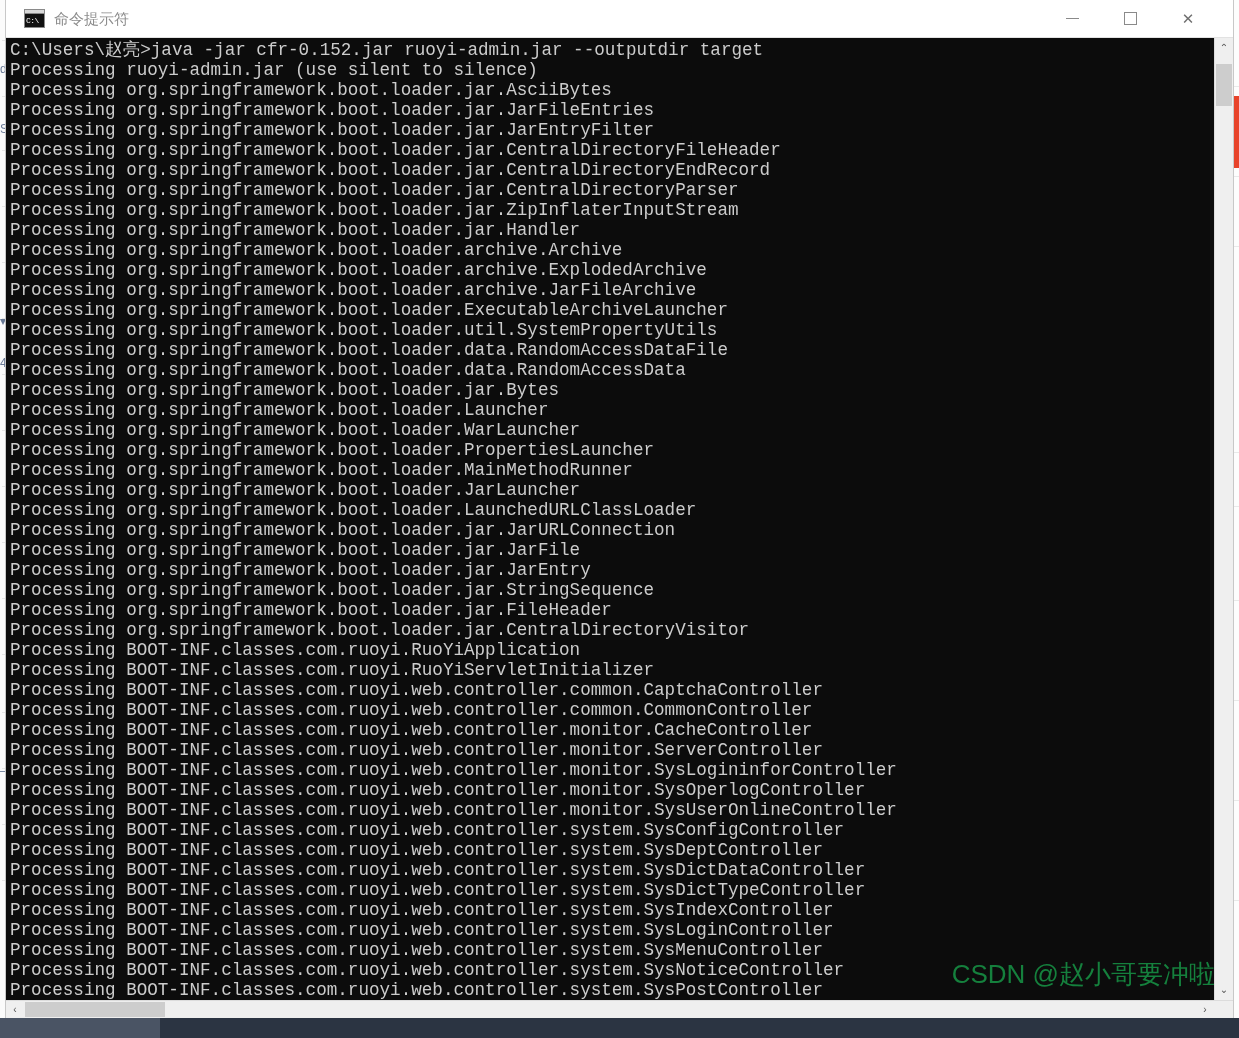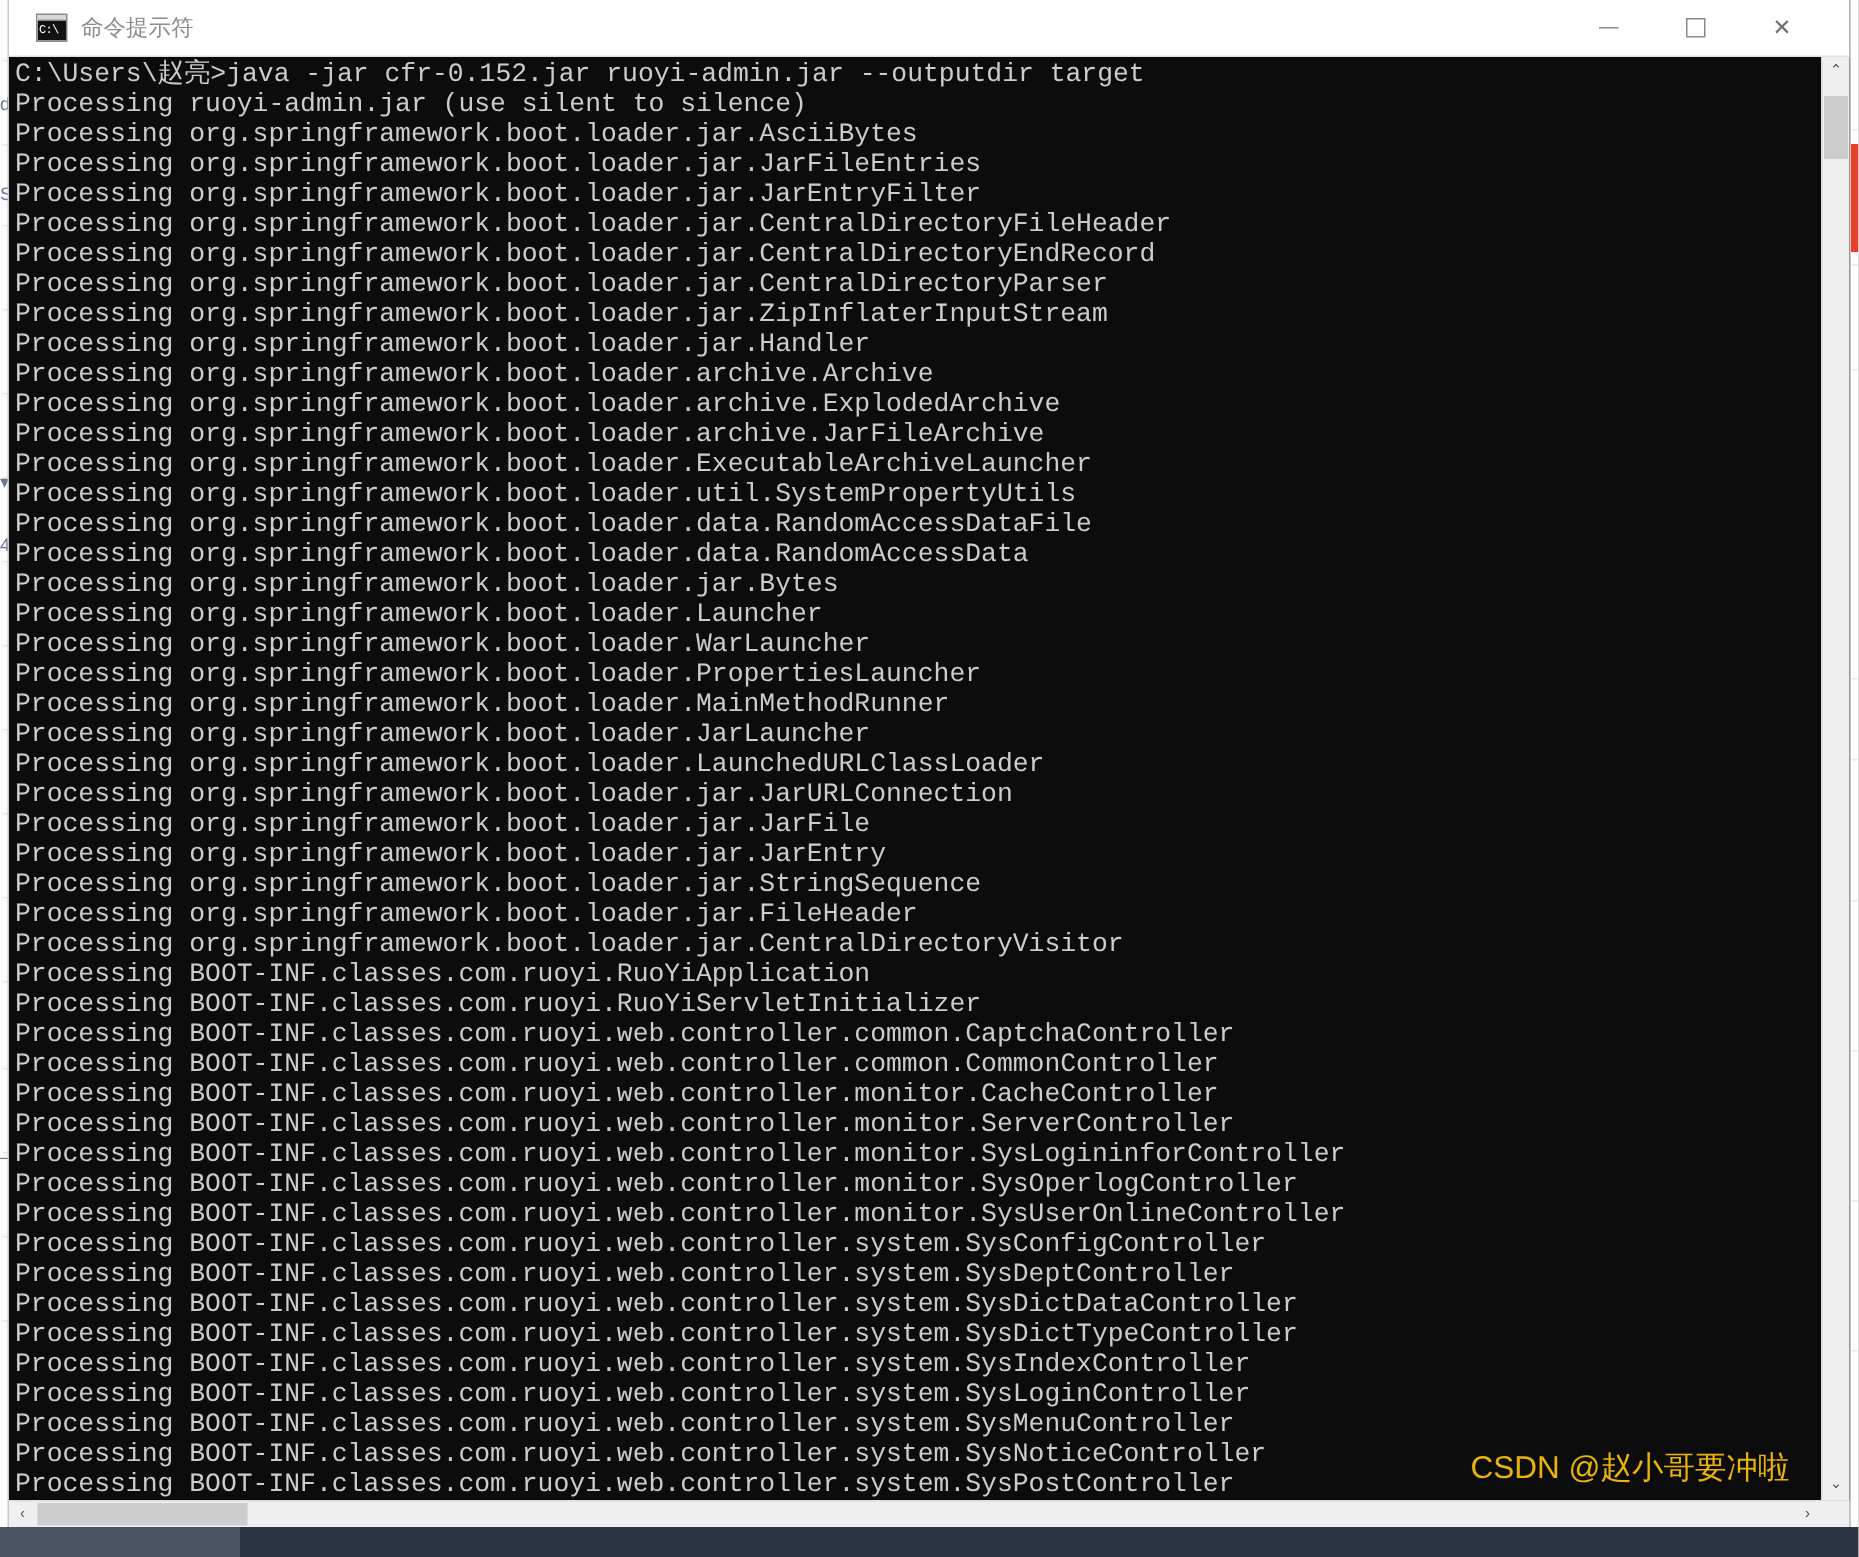--- a/index.html
+++ b/index.html
@@ -268,23 +268,23 @@
   }
   .hscroll .hs-corner {
     position: absolute;
     right: 0; top: 0; width: 18px; height: 17px;
     background: #efefef;
   }
 
   
   .watermark {
     position: absolute;
-    right: 40px; bottom: 26px;
-    font-size: 21px;
-    color: #eab308;
+    right: 18px; bottom: 26px;
+    font-size: 26px;
+    color: #15803d;
     white-space: nowrap;
     font-family: "Liberation Sans", sans-serif;
   }
 </style>
 </head>
 <body>
 
 <div id="root">
 
   <div class="bg-left-strip">

